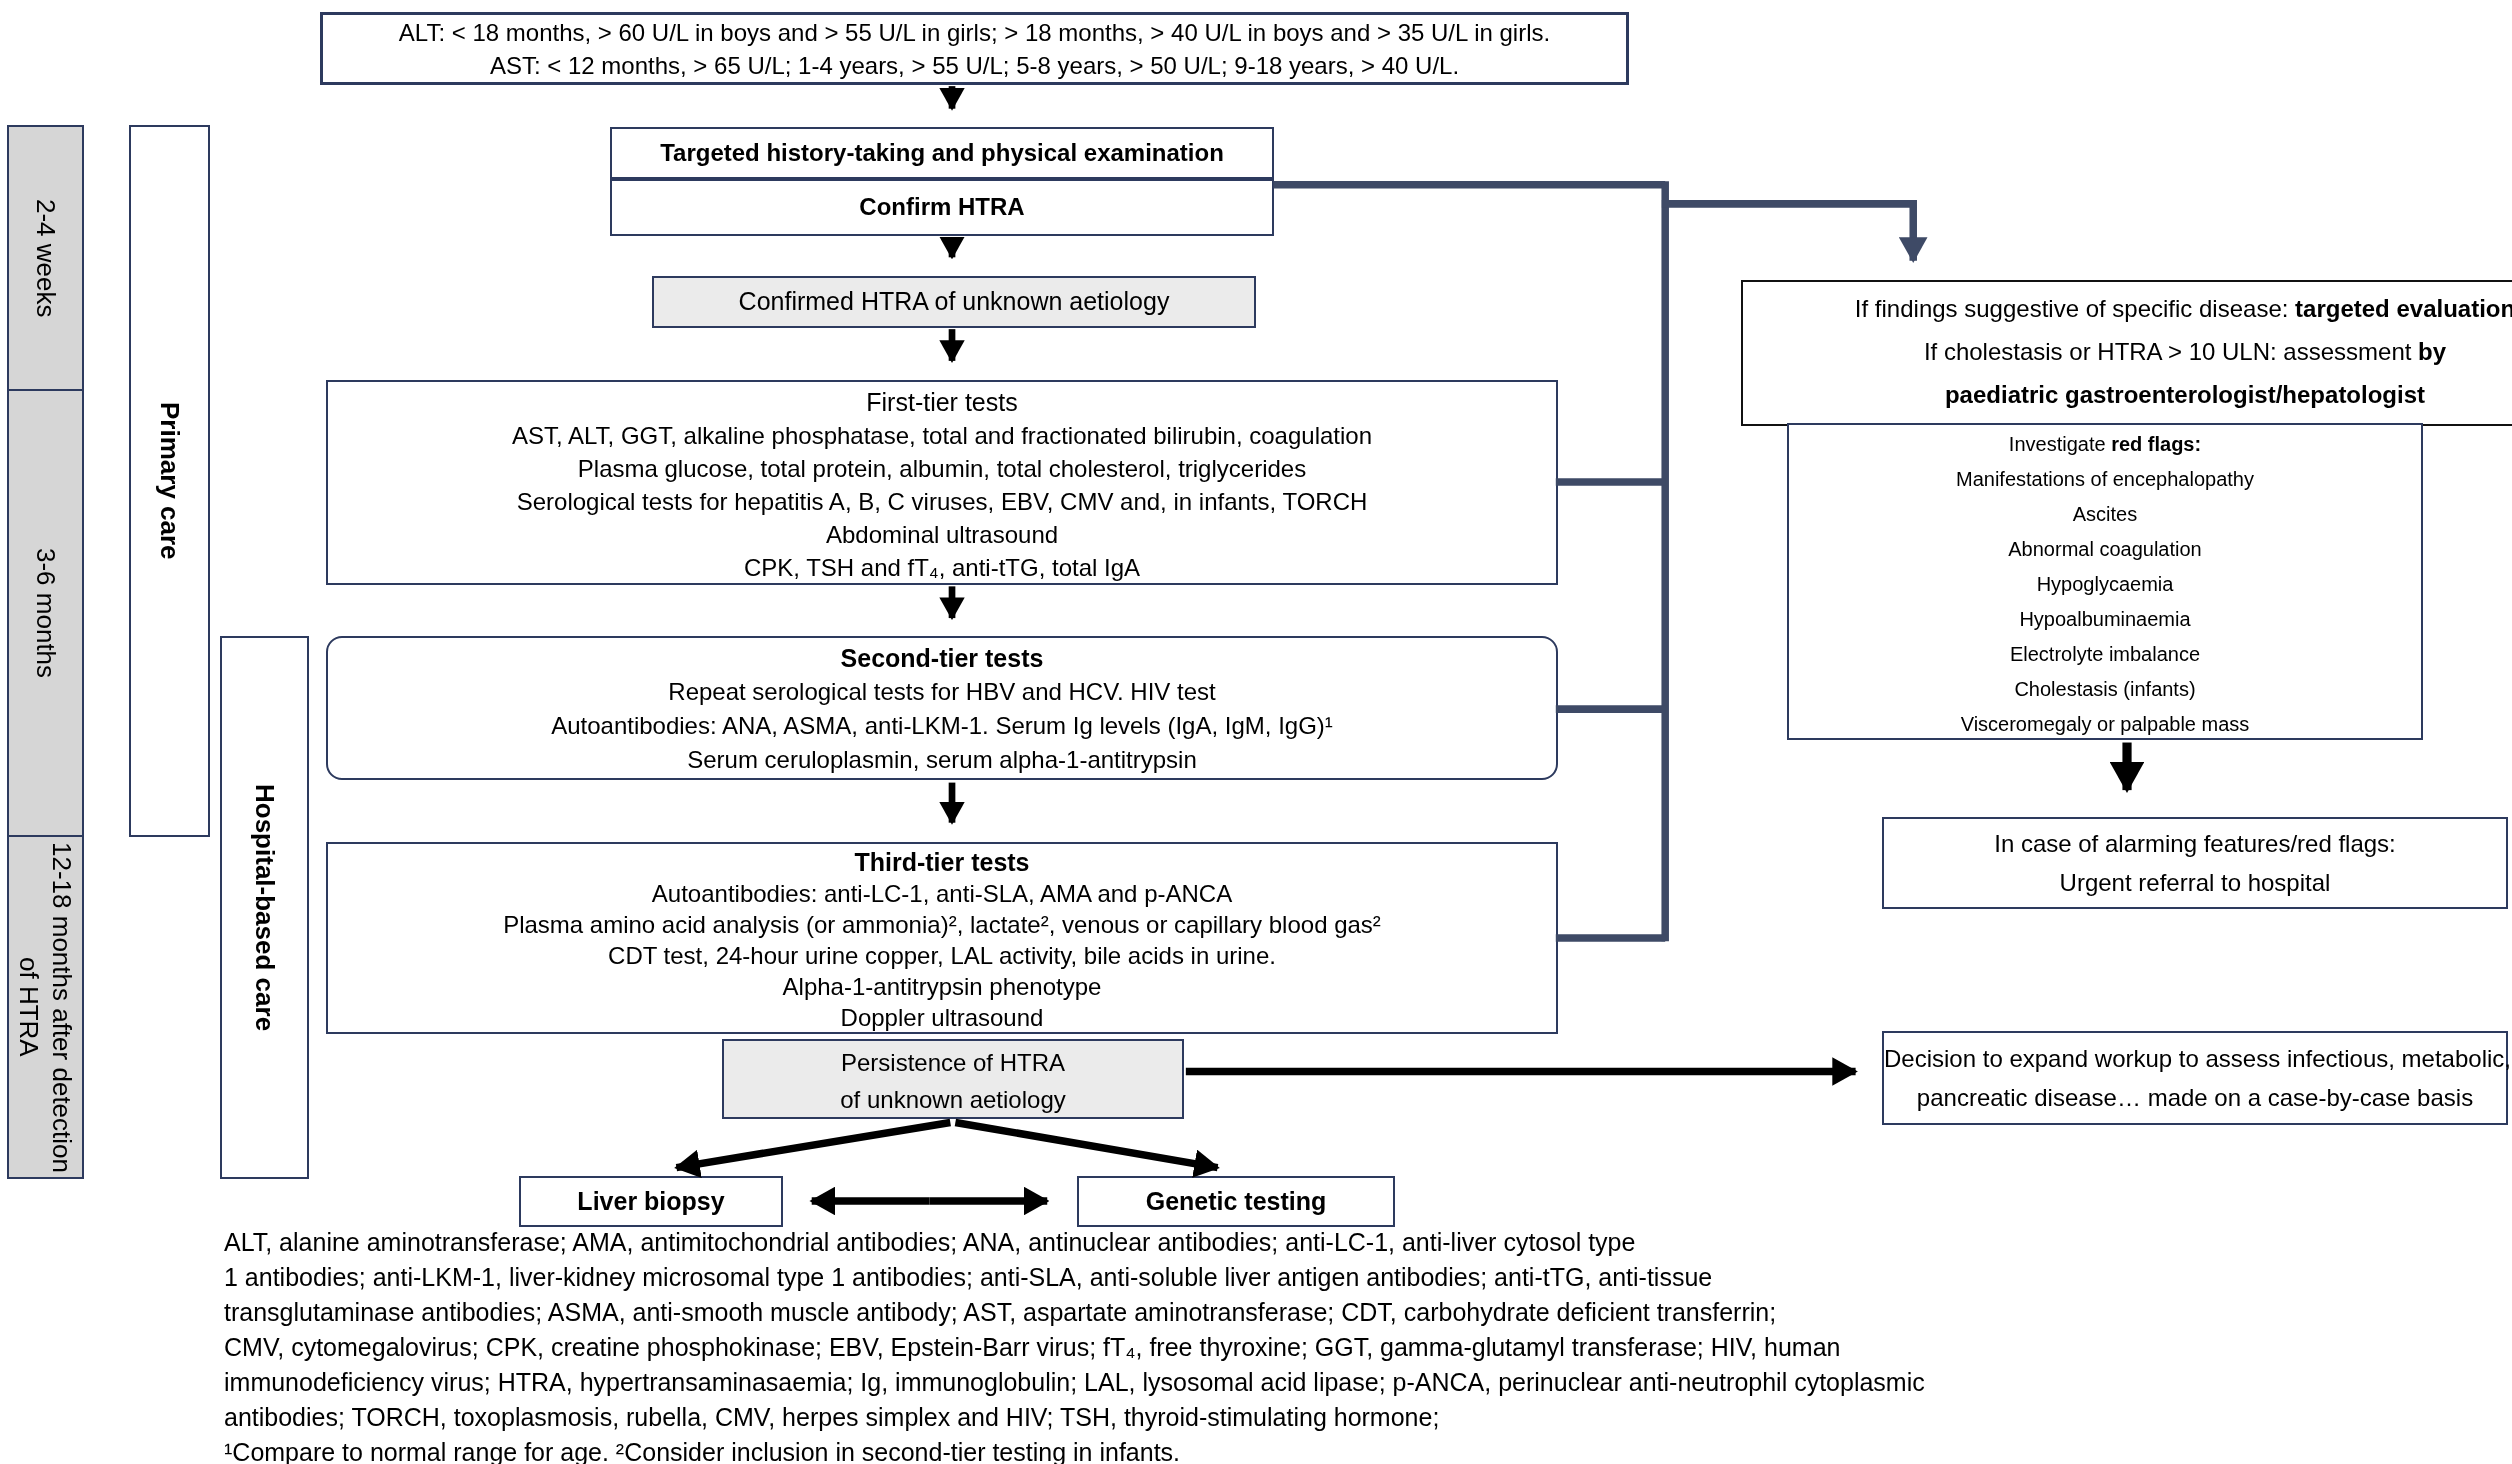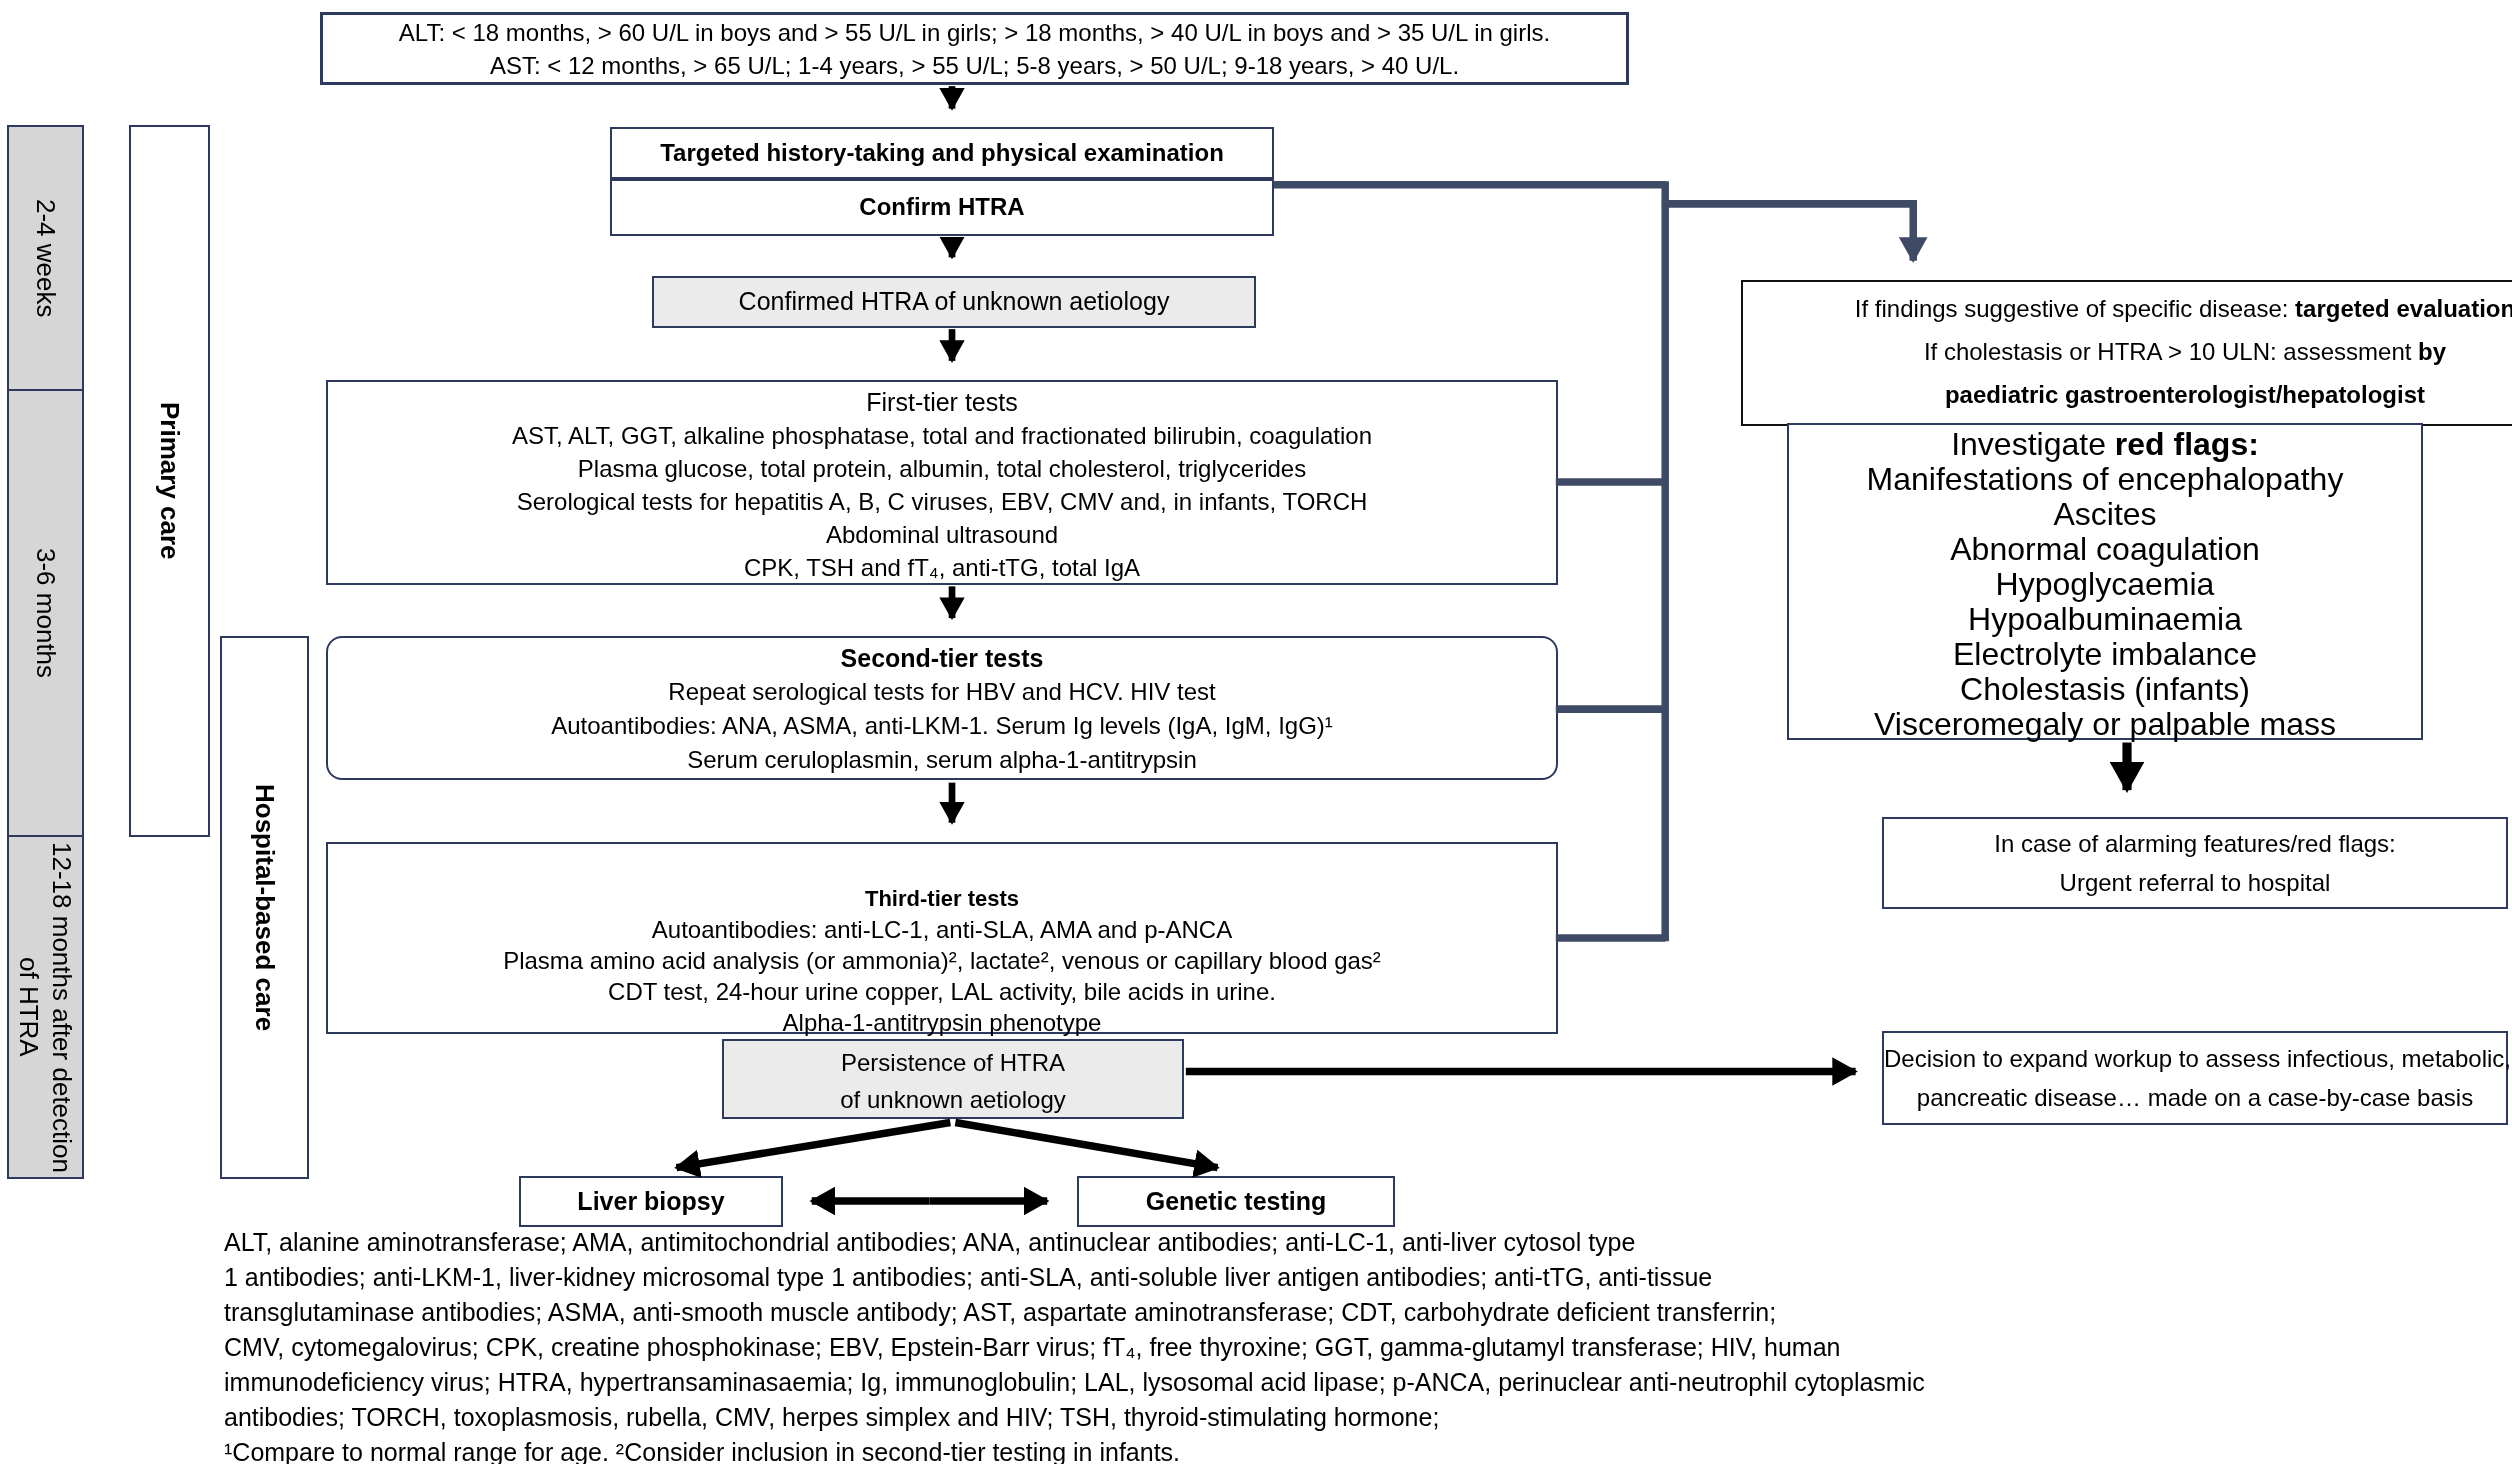--- a/index.html
+++ b/index.html
@@ -71,21 +71,21 @@
   </div>
 
   <div class="box" style="left:326px;top:636px;width:1232px;height:144px;font-size:24px;line-height:34px;padding-top:2.5px;border-radius:16px;">
     <div class="line bold" style="font-size:25px;">Second-tier tests</div>
     <div class="line">Repeat serological tests for HBV and HCV. HIV test</div>
     <div class="line">Autoantibodies: ANA, ASMA, anti-LKM-1. Serum Ig levels (IgA, IgM, IgG)¹</div>
     <div class="line">Serum ceruloplasmin, serum alpha-1-antitrypsin</div>
   </div>
 
   <div class="box" style="left:326px;top:842px;width:1232px;height:192px;font-size:24px;line-height:31px;padding-top:3.3px;">
-    <div class="line bold" style="font-size:22px;margin-top:36px;">Third-tier tests</div>
+    <div class="line bold" style="font-size:25px;">Third-tier tests</div>
     <div class="line">Autoantibodies: anti-LC-1, anti-SLA, AMA and p-ANCA</div>
     <div class="line">Plasma amino acid analysis (or ammonia)², lactate², venous or capillary blood gas²</div>
     <div class="line">CDT test, 24-hour urine copper, LAL activity, bile acids in urine.</div>
     <div class="line">Alpha-1-antitrypsin phenotype</div>
     <div class="line">Doppler ultrasound</div>
   </div>
 
   <div class="box gray" style="left:722px;top:1039px;width:462px;height:80px;font-size:24px;line-height:37px;padding-top:2.5px;">
     <div class="line">Persistence of HTRA</div>
     <div class="line">of unknown aetiology</div>
@@ -97,21 +97,21 @@
   <div class="box" style="left:1077px;top:1176px;width:318px;height:51px;font-size:25px;line-height:46px;font-weight:bold;">
     <div>Genetic testing</div>
   </div>
 
   <div class="box" style="left:1741px;top:280px;width:888px;height:146px;border-color:#111;font-size:24px;line-height:43px;padding-top:5px;">
     <div class="line"><span>If findings suggestive of specific disease: </span><span class="bold">targeted evaluation</span></div>
     <div class="line"><span>If cholestasis or HTRA &gt; 10  ULN: assessment </span><span class="bold">by</span></div>
     <div class="line bold">paediatric gastroenterologist/hepatologist</div>
   </div>
 
-  <div class="box" style="left:1787px;top:423px;width:636px;height:317px;font-size:32px;line-height:35px;padding-top:1.7px;">
+  <div class="box" style="left:1787px;top:423px;width:636px;height:317px;font-size:20px;line-height:35px;padding-top:1.7px;">
     <div class="line"><span>Investigate </span><span class="bold">red flags:</span></div>
     <div class="line">Manifestations of encephalopathy</div>
     <div class="line">Ascites</div>
     <div class="line">Abnormal coagulation</div>
     <div class="line">Hypoglycaemia</div>
     <div class="line">Hypoalbuminaemia</div>
     <div class="line">Electrolyte imbalance</div>
     <div class="line">Cholestasis (infants)</div>
     <div class="line">Visceromegaly or palpable mass</div>
   </div>

